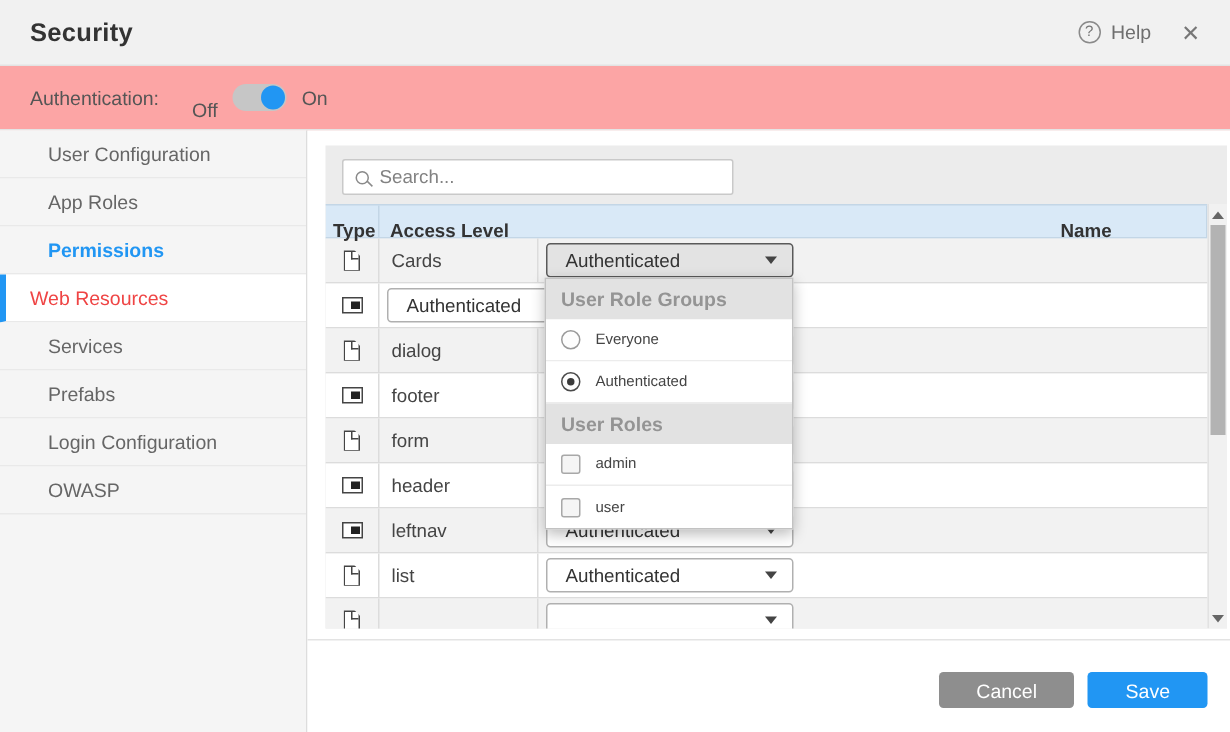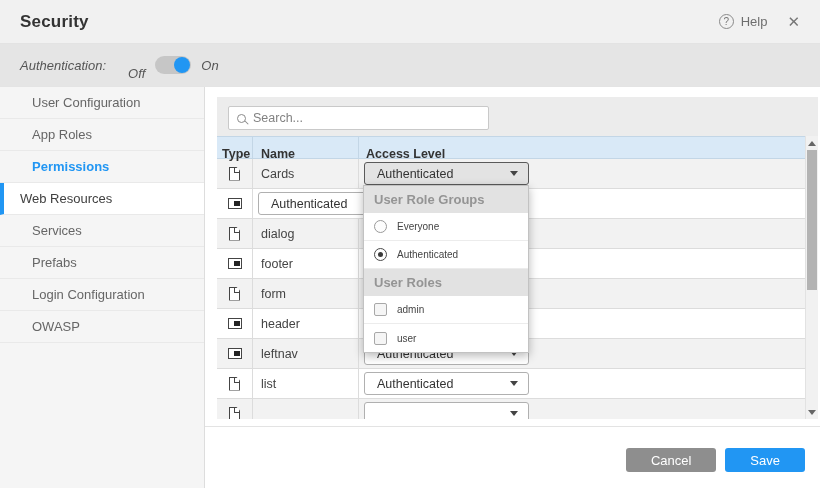--- a/index.html
+++ b/index.html
@@ -10,37 +10,37 @@
   
   .titlebar { height:44px; background:#f1f1f1; border-bottom:1px solid #e3e3e3;
     display:flex; align-items:center; padding:0 20px; }
   .title { font-size:17px; color:#333; font-weight:600; letter-spacing:.2px; }
   .titlebar-right { margin-left:auto; display:flex; align-items:center; color:#6e6e6e; font-size:13px; }
   .help-icon { width:15px; height:15px; border:1px solid #8a8a8a; border-radius:50%;
     display:flex; align-items:center; justify-content:center; font-size:10px; color:#777; margin-right:7px; }
   .close-icon { font-size:15px; color:#777; margin-left:20px; cursor:default; }
 
   
-  .auth-bar { height:43px; background:#e5e5e5; border-bottom:1px solid #e4e4e4;
-    display:flex; align-items:center; padding:0 20px; font-size:13px; color:#555;font-style:italic; }
+  .auth-bar { height:43px; background:#fca5a5; border-bottom:1px solid #e4e4e4;
+    display:flex; align-items:center; padding:0 20px; font-size:13px; color:#555; }
   .auth-label { margin-right:22px; }
   .toggle-off { margin-right:10px;margin-top:16px; }
   .toggle-on { margin-left:10px; }
   .toggle { width:36px; height:18px; background:#c6c6c6; border-radius:9px; position:relative; }
   .toggle-knob { position:absolute; top:1px; right:1px; width:16px; height:16px;
     border-radius:50%; background:var(--accent,#2196f3); }
 
   
   .body { display:flex; height:401px; }
   .sidebar { width:205px; background:#f5f5f5; border-right:1px solid #ddd; }
   .side-item { height:32px; line-height:31px; padding:0 32px; font-size:13px; color:#666;
     border-bottom:1px solid #e9e9e9; background:#f5f5f5; cursor:default; }
   .side-item.highlight { color:var(--accent,#2196f3); font-weight:bold; }
   .side-item.active { background:#fff; border-left:4px solid var(--accent,#2196f3);
-    padding-left:16px; color:#404040; }
+    padding-left:16px; color:#ef4444; }
 
   .main { position:relative; flex:1; background:#fff; }
   .panel { position:absolute; left:12px; top:10px; width:601px; height:322px; background:#ececec; }
 
   
   .search-box { position:absolute; left:11px; top:9px; width:261px; height:24px; background:#fff;
     border:1px solid #c9c9c9; border-radius:2px; display:flex; align-items:center; padding:0 8px; }
   .search-icon { width:9px; height:9px; border:1px solid #8a8a8a; border-radius:50%;
     position:relative; flex:0 0 auto; }
   .search-icon::after { content:""; position:absolute; width:5px; height:1px; background:#8a8a8a;
@@ -177,22 +177,22 @@
       <div class="panel">
         <div class="search-box">
           <span class="search-icon"></span>
           <span class="search-placeholder">Search...</span>
         </div>
 
         <div class="table">
           <div class="table-body" id="table-body">
             <div class="thead">
               <div class="th th-type">Type</div>
+              <div class="th th-access">Access Level</div>
               <div class="th th-name">Name</div>
-              <div class="th th-access">Access Level</div>
             </div>
 
   <div class="row odd">
     <div class="cell-type">
                   <span class="type-icon icon-page"></span>
                 </div>
     <div class="cell-name">Cards</div>
     <div class="cell-access">
       <div class="select open">
         <span class="select-label">Authenticated</span>

